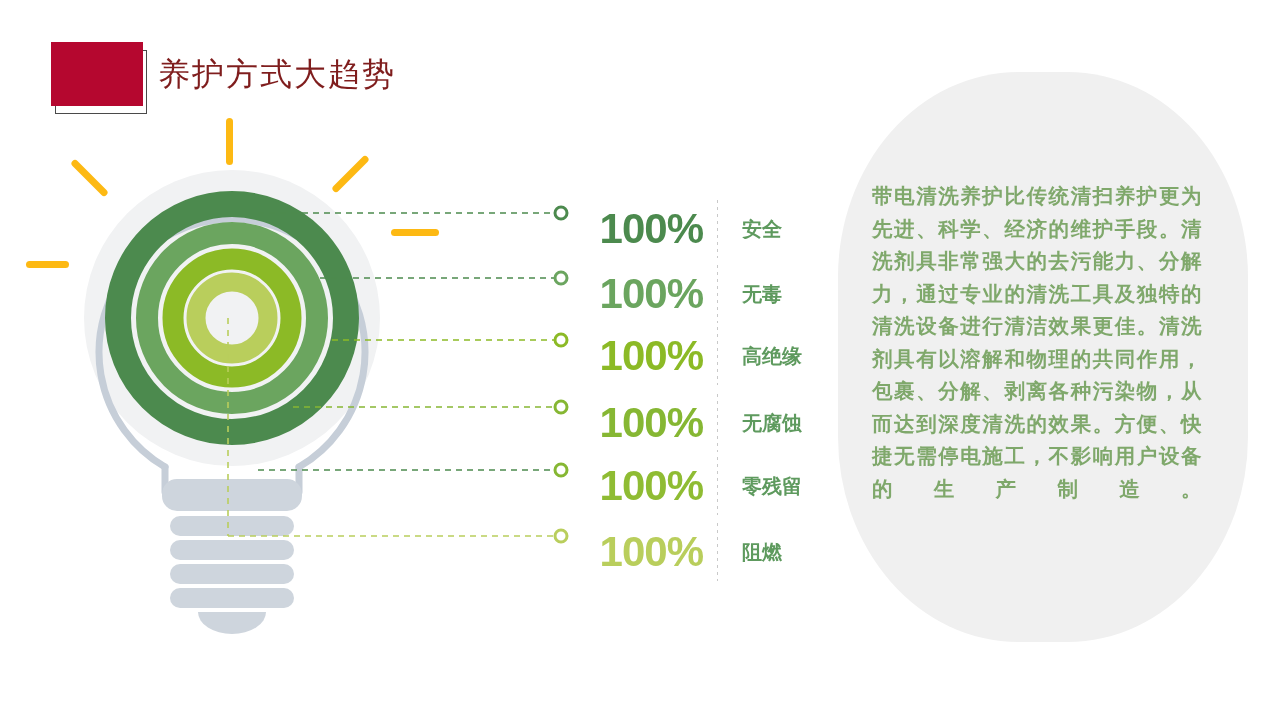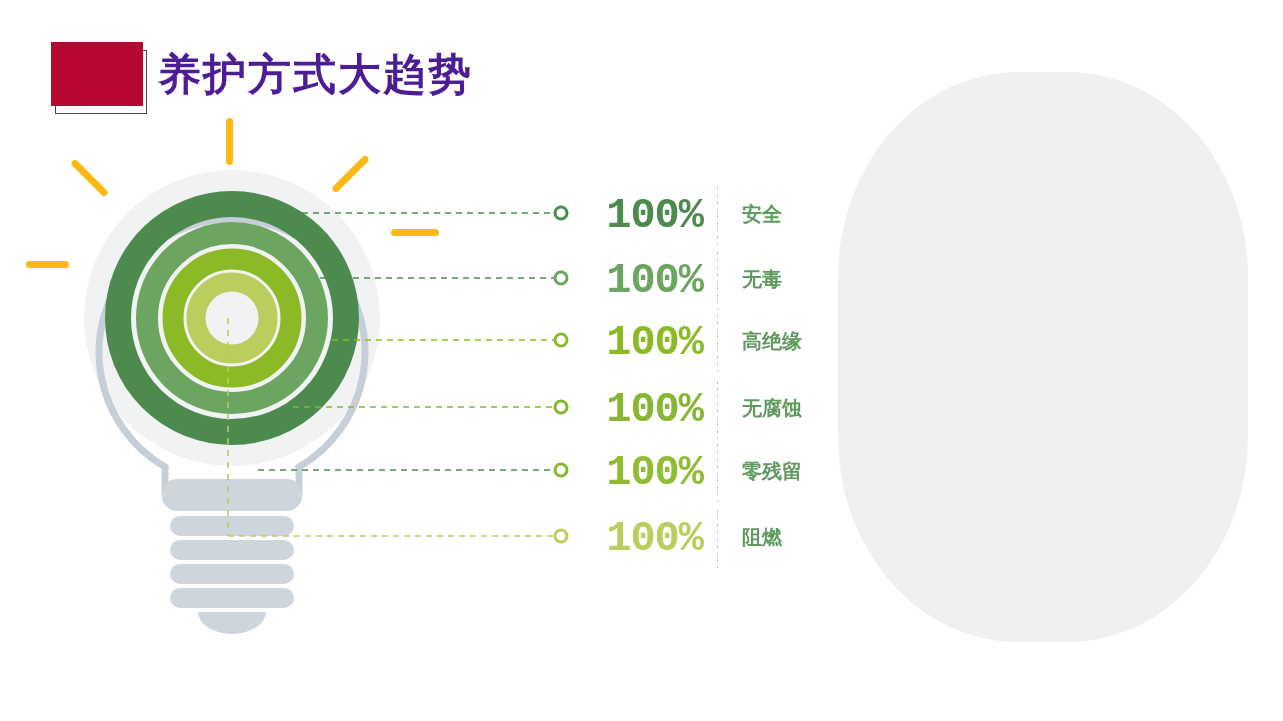--- a/index.html
+++ b/index.html
@@ -15,35 +15,35 @@
   .hdr-outline {
     position:absolute; left:55px; top:50px; width:92px; height:64px;
     border:1.5px solid #4a4a4a; background:transparent; z-index:1;
   }
   .hdr-square {
     position:absolute; left:51px; top:42px; width:92px; height:64px;
     background:#B5072F; z-index:2;
   }
   .hdr-title {
     position:absolute; left:158px; top:42px;
-    font-size:43px; font-weight:bold; color:#4c1d95;
+    font-size:32px; font-weight:normal; color:#7f1d1d;
     letter-spacing:2px; line-height:64px; white-space:nowrap; z-index:3;
   }
 
   
   #bulb { position:absolute; left:0; top:0; width:560px; height:640px; z-index:2; }
 
   
   .ray { position:absolute; background:#FDB913; border-radius:4px; z-index:2; }
 
   
   #connectors { position:absolute; left:0; top:0; width:760px; height:640px; z-index:3; }
 
   
-  #rows { position:absolute; left:575px; top:178px; width:260px; height:400px; z-index:4;font-family:Liberation Mono, monospace; }
+  #rows { position:absolute; left:575px; top:191px; width:260px; height:400px; z-index:4; }
   .row {
     position:absolute; left:0; width:260px; height:56px;
     display:flex; align-items:center;
   }
   .pct {
     width:128px; text-align:right;
     font-size:42px; font-weight:bold; line-height:56px;
     letter-spacing:-1px; white-space:nowrap;
   }
   .divider {
@@ -169,14 +169,15 @@
 
     <div class="row" style="top:333px;">
       <div class="pct" style="color:#B9CE5C;">100%</div>
       <div class="divider"></div>
       <div class="rowlabel">阻燃</div>
     </div>
 
   </div>
 
   <div id="panel"></div>
+  <div id="panel-text">带电清洗养护比传统清扫养护更为先进、科学、经济的维护手段。清洗剂具非常强大的去污能力、分解力，通过专业的清洗工具及独特的清洗设备进行清洁效果更佳。清洗剂具有以溶解和物理的共同作用，包裹、分解、剥离各种污染物，从而达到深度清洗的效果。方便、快捷无需停电施工，不影响用户设备的生产制造。</div>
 
 </div>
 
 </body></html>

